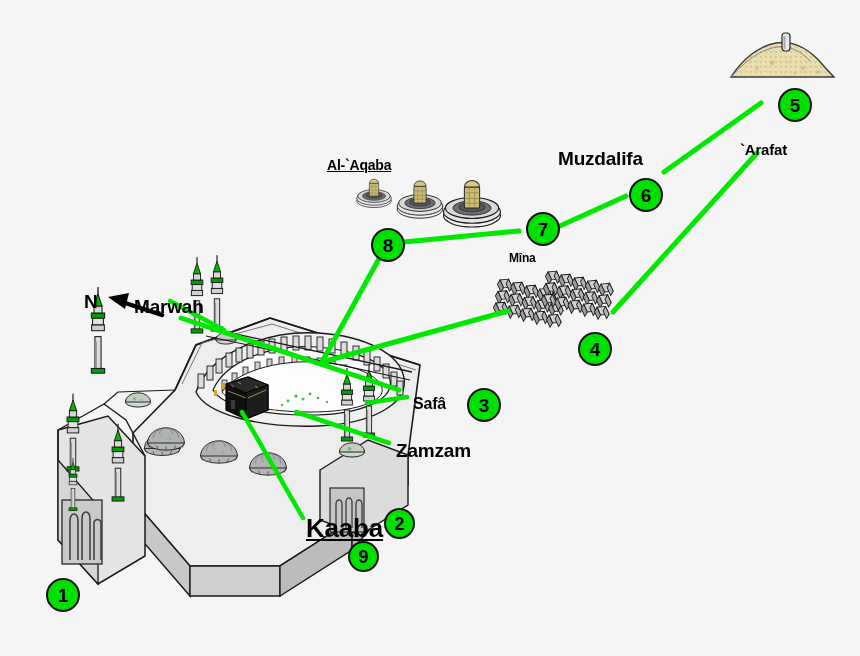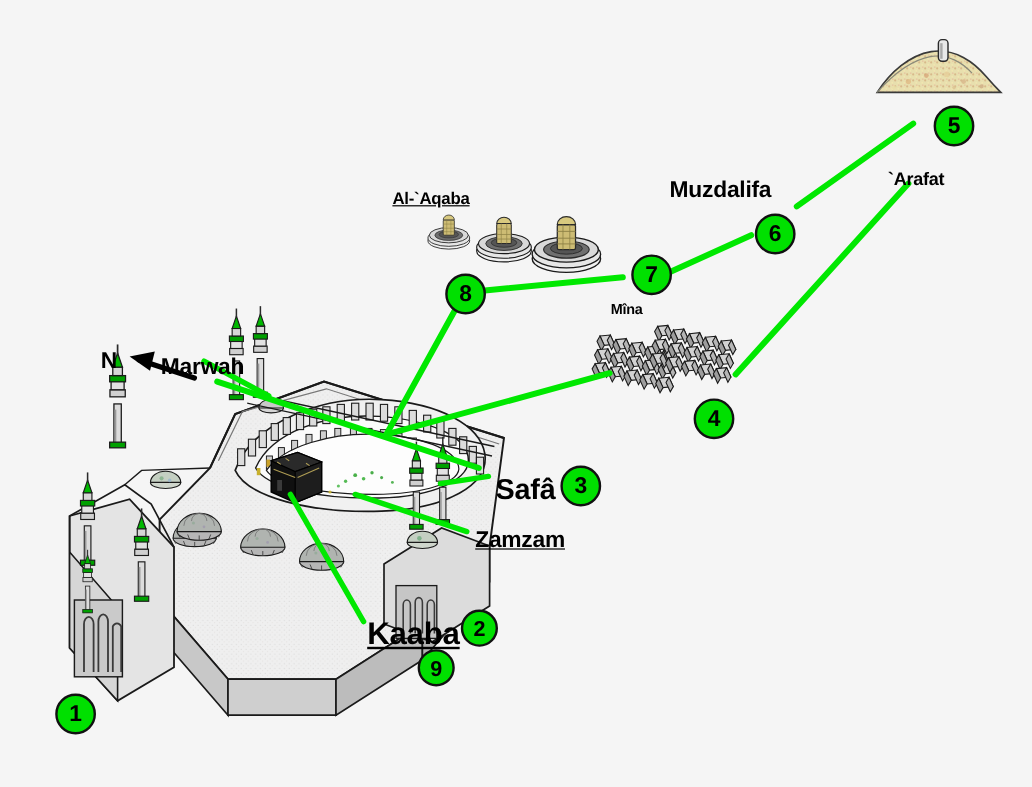--- a/index.html
+++ b/index.html
@@ -382,22 +382,22 @@
     <path d="M108,297 L129,293 L125,309 Z" fill="#000"></path>
   </g>
 </svg>
 
 <div class="lbl" style="left: 118px; top: 296px; font-size: 19px; margin-left: 16px;">Marwah</div>
 <div class="lbl" style="left: 84px; top: 291px; font-size: 19px;">N</div>
 <div class="lbl" style="left: 327px; top: 157px; font-size: 14px; text-decoration: underline;">Al-`Aqaba</div>
 <div class="lbl" style="left: 558px; top: 148px; font-size: 19px;">Muzdalifa</div>
 <div class="lbl" style="left: 740px; top: 141px; font-size: 15px;">`Arafat</div>
 <div class="lbl" style="left: 509px; top: 251px; font-size: 12px;">Mîna</div>
-<div class="lbl" style="left: 413px; top: 395px; font-size: 24px;">Safâ</div>
-<div class="lbl" style="left: 396px; top: 440px; font-size: 19px; text-decoration: underline;">Zamzam</div>
+<div class="lbl" style="left: 413px; top: 395px; font-size: 16px;">Safâ</div>
+<div class="lbl" style="left: 396px; top: 440px; font-size: 19px;">Zamzam</div>
 <div class="lbl" style="left: 306px; top: 513px; font-size: 26px; text-decoration: underline;">Kaaba</div>
 <div class="num" style="left: 46px; top: 578px; width: 34px; height: 34px; font-size: 19px; background: rgb(0, 224, 0); border-color: rgb(17, 17, 17);">1</div>
 <div class="num" style="left: 384px; top: 508px; width: 31px; height: 31px; font-size: 18px; background: rgb(0, 224, 0); border-color: rgb(17, 17, 17);">2</div>
 <div class="num" style="left: 467px; top: 388px; width: 34px; height: 34px; font-size: 19px; background: rgb(0, 224, 0); border-color: rgb(17, 17, 17);">3</div>
 <div class="num" style="left: 578px; top: 332px; width: 34px; height: 34px; font-size: 19px; background: rgb(0, 224, 0); border-color: rgb(17, 17, 17);">4</div>
 <div class="num" style="left: 778px; top: 88px; width: 34px; height: 34px; font-size: 19px; background: rgb(0, 224, 0); border-color: rgb(17, 17, 17);">5</div>
 <div class="num" style="left: 629px; top: 178px; width: 34px; height: 34px; font-size: 19px; background: rgb(0, 224, 0); border-color: rgb(17, 17, 17);">6</div>
 <div class="num" style="left: 526px; top: 212px; width: 34px; height: 34px; font-size: 19px; background: rgb(0, 224, 0); border-color: rgb(17, 17, 17);">7</div>
 <div class="num" style="left: 371px; top: 228px; width: 34px; height: 34px; font-size: 19px; background: rgb(0, 224, 0); border-color: rgb(17, 17, 17);">8</div>
 <div class="num" style="left: 348px; top: 541px; width: 31px; height: 31px; font-size: 18px; background: rgb(0, 224, 0); border-color: rgb(17, 17, 17);">9</div>

